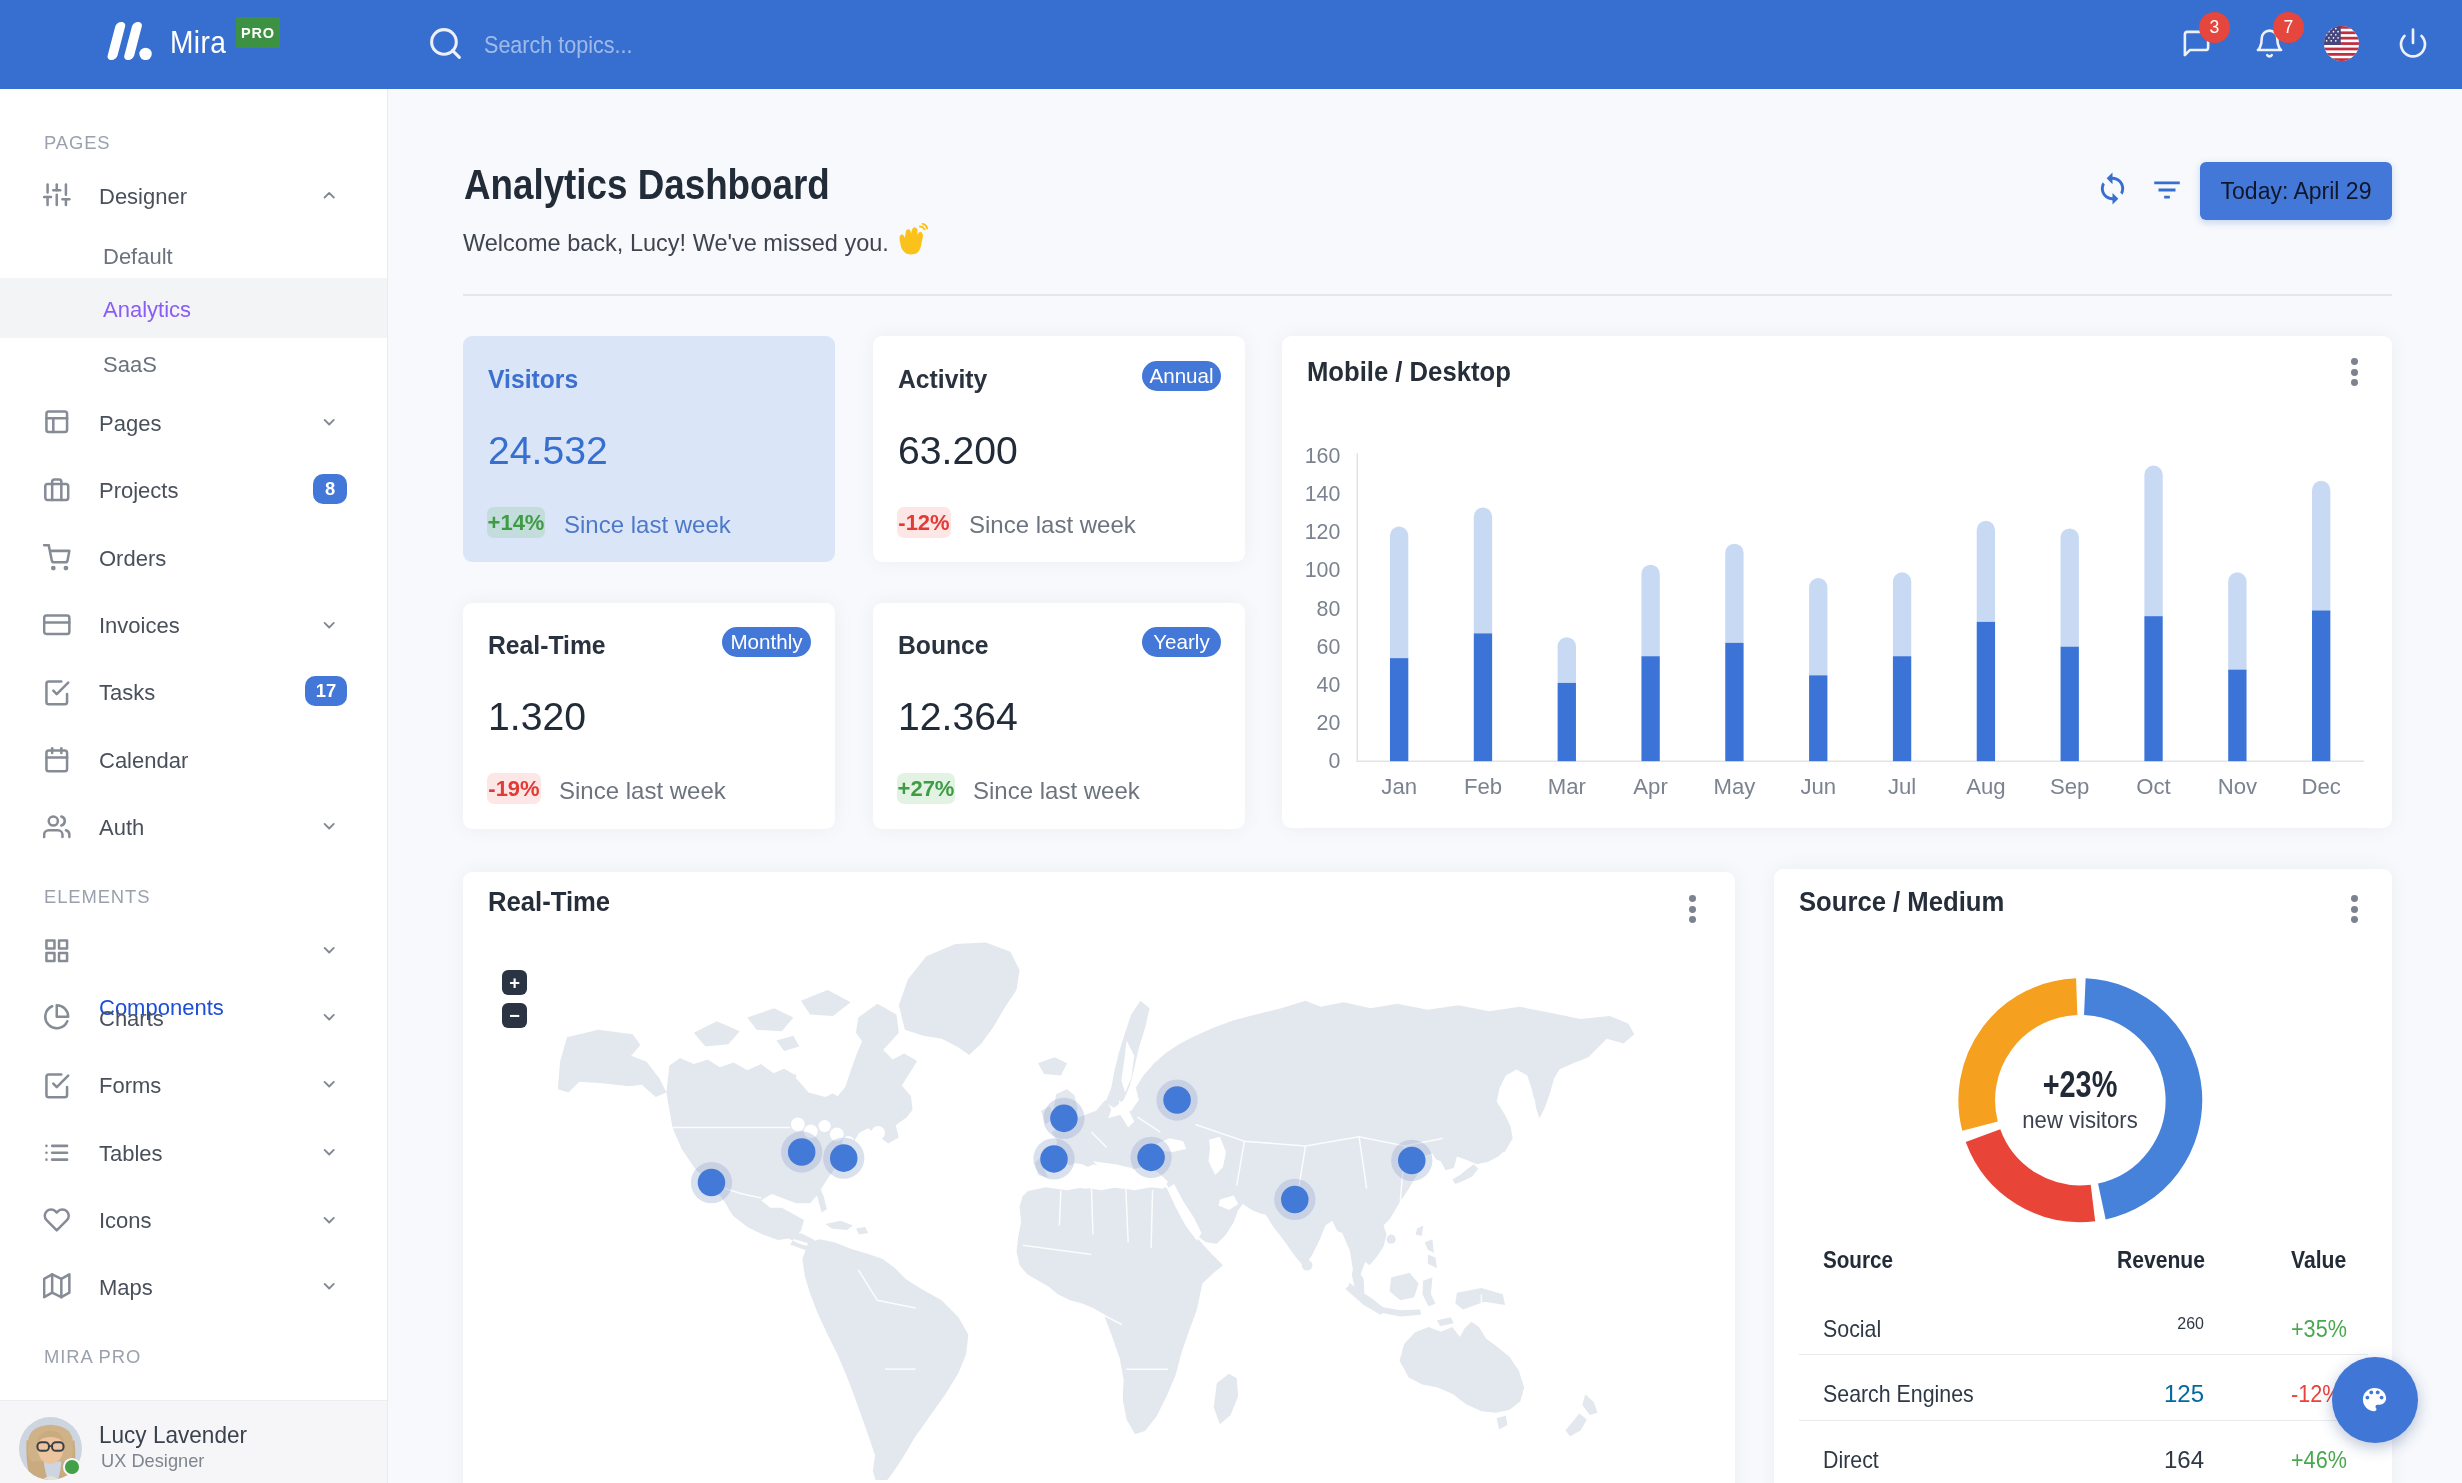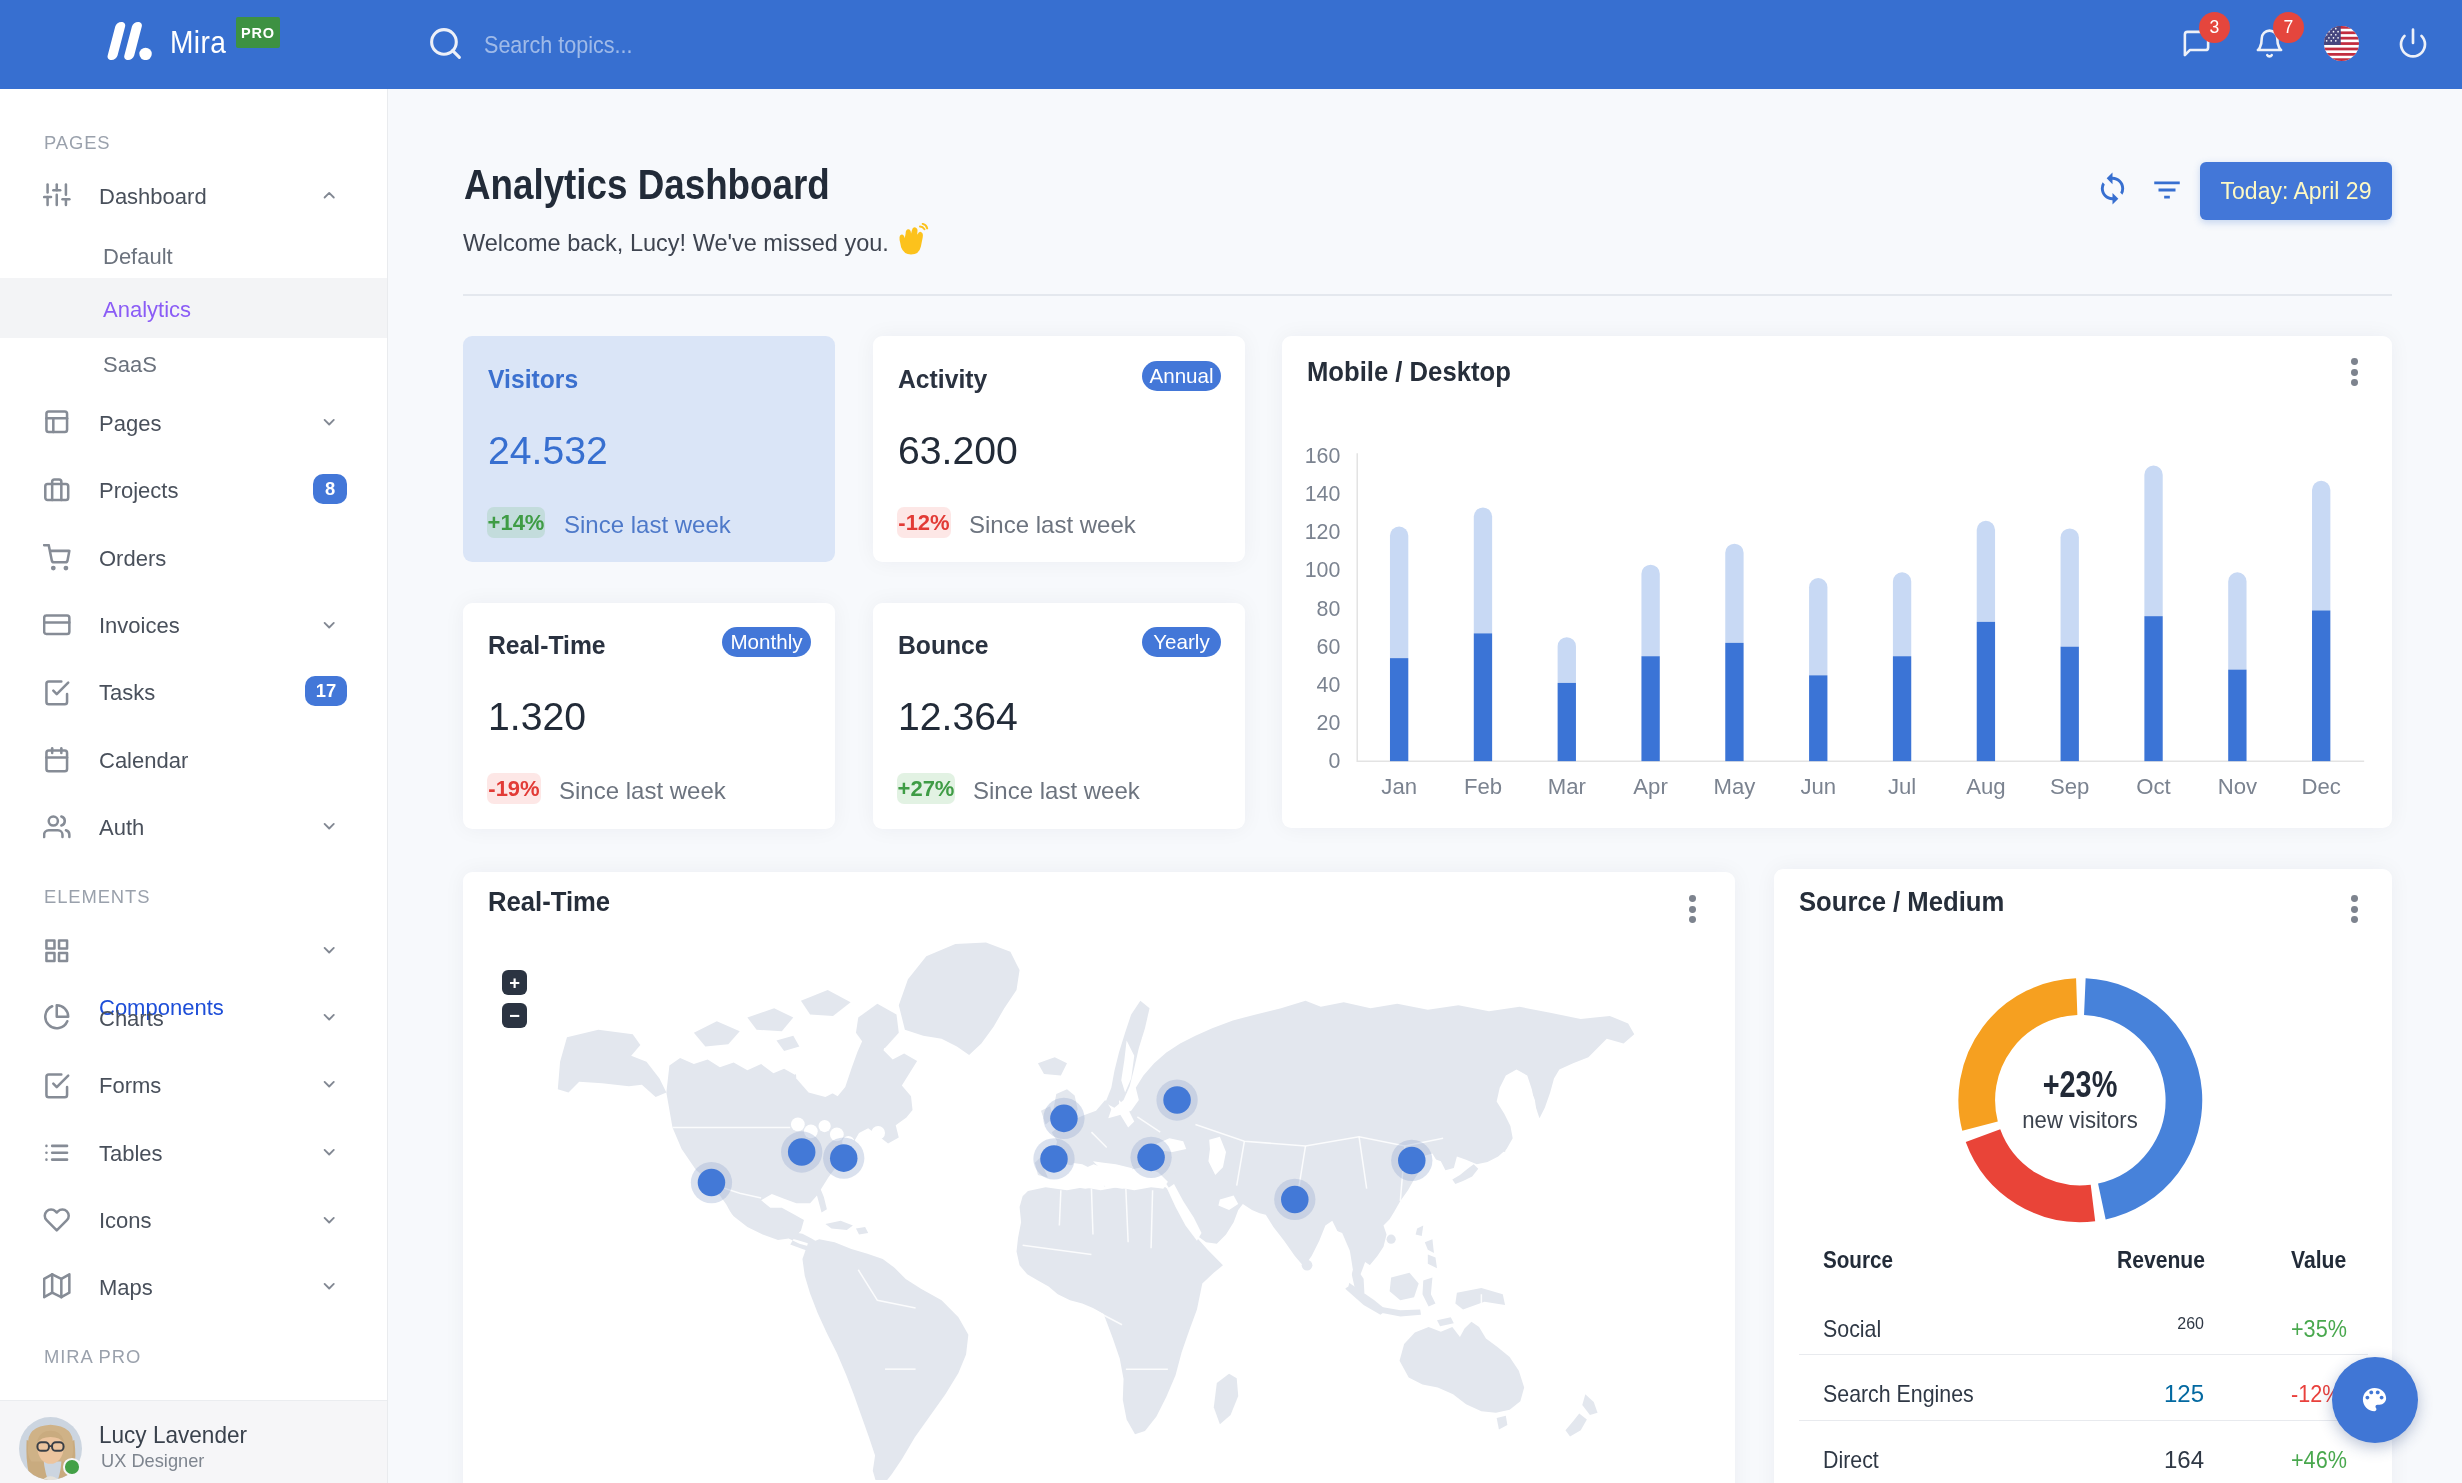--- a/index.html
+++ b/index.html
@@ -102,21 +102,21 @@
       <line x1="4" y1="21" x2="4" y2="14"></line>
       <line x1="4" y1="10" x2="4" y2="3"></line>
       <line x1="12" y1="21" x2="12" y2="12"></line>
       <line x1="12" y1="8" x2="12" y2="3"></line>
       <line x1="20" y1="21" x2="20" y2="16"></line>
       <line x1="20" y1="12" x2="20" y2="3"></line>
       <line x1="1" y1="14" x2="7" y2="14"></line>
       <line x1="9" y1="8" x2="15" y2="8"></line>
       <line x1="17" y1="16" x2="23" y2="16"></line>
     </svg>
-<div class="abs" style="left:99px;top:184px;font-size:22px;color:#49505b">Dashboard</div>
+<div class="abs" style="left:99px;top:184px;font-size:22px;color:#49505b">Designer</div>
 <svg class="abs" style="left:320px;top:186px" width="18.4" height="18.4" viewBox="0 0 24 24" fill="none" stroke="#828893" stroke-width="2.4" stroke-linecap="round" stroke-linejoin="round">
       <polyline points="6 15 12 9 18 15"></polyline>
     </svg>
 <div class="abs" style="left:103px;top:244px;font-size:22px;color:#6b727d">Default</div>
 <div class="abs" style="left:103px;top:297px;font-size:22px;color:#8b5cf6">Analytics</div>
 <div class="abs" style="left:103px;top:352px;font-size:22px;color:#6b727d">SaaS</div>
 <svg class="abs" style="left:43px;top:408px" width="27.5" height="27.5" viewBox="0 0 24 24" fill="none" stroke="#868c96" stroke-width="2.2" stroke-linecap="round" stroke-linejoin="round">
       <rect x="3" y="3" width="18" height="18" rx="2" ry="2"></rect>
       <line x1="3" y1="9" x2="21" y2="9"></line>
       <line x1="9" y1="21" x2="9" y2="9"></line>
@@ -257,21 +257,21 @@
   <path d="M30 4 Q 33 4 35 7" stroke="#fcc21c" stroke-width="2.2" fill="none" stroke-linecap="round"></path>
   <path d="M33 1 Q 37 2 38 6" stroke="#fcc21c" stroke-width="2.2" fill="none" stroke-linecap="round"></path>
  </g>
 </svg>
 <svg class="abs" style="left:2095px;top:171px" width="35" height="35" viewBox="0 0 24 24" fill="#376fd0">
     <path d="M12 4V1L8 5l4 4V6c3.31 0 6 2.69 6 6 0 1.01-.25 1.97-.7 2.8l1.46 1.46A7.93 7.93 0 0 0 20 12c0-4.42-3.58-8-8-8zm0 14c-3.31 0-6-2.69-6-6 0-1.01.25-1.97.7-2.8L5.24 7.74A7.93 7.93 0 0 0 4 12c0 4.42 3.58 8 8 8v3l4-4-4-4v3z"></path>
   </svg>
 <svg class="abs" style="left:2150px;top:173px" width="34" height="34" viewBox="0 0 24 24" fill="#376fd0">
     <path d="M10 18h4v-2h-4v2zM3 6v2h18V6H3zm3 7h12v-2H6v2z"></path>
   </svg>
-<div class="abs" style="left:2200px;top:162px;width:192px;height:58px;background:#4377d8;border-radius:6.1px;box-shadow:0 2.3px 7.6px rgba(55,111,208,0.25);color:#fef9c3;font-size:23px;display:flex;align-items:center;justify-content:center">Today: April 29</div>
+<div class="abs" style="left:2200px;top:162px;width:192px;height:58px;background:#4377d8;border-radius:6.1px;box-shadow:0 2.3px 7.6px rgba(55,111,208,0.25);color:#0f172a;font-size:23px;display:flex;align-items:center;justify-content:center">Today: April 29</div>
 <div class="abs" style="left:463px;top:294px;width:1929px;height:1.5px;background:#e4e8ee"></div>
 <div class="card" style="left:463px;top:336px;width:372px;height:226px;background:#dae5f7;box-shadow:none"></div>
 <div class="abs" style="left:488px;top:364px;font-size:26px;font-weight:600;color:#3b70cf;transform:scaleX(0.95);transform-origin:0 0">Visitors</div>
 <div class="abs" style="left:488px;top:430px;font-size:38px;color:#376fd0;transform:scaleX(1.03);transform-origin:0 0">24.532</div>
 <div class="schip chip-g" style="left:487px;top:507px;width:58px">+14%</div>
 <div class="abs" style="left:564px;top:511px;font-size:24px;color:#4e79c9">Since last week</div>
 <div class="card" style="left:873px;top:336px;width:372px;height:226px"></div>
 <div class="abs" style="left:898px;top:364px;font-size:26px;font-weight:600;color:#2a3240;transform:scaleX(0.95);transform-origin:0 0">Activity</div>
 <div class="abs" style="left:898px;top:430px;font-size:38px;color:#222b38;transform:scaleX(1.03);transform-origin:0 0">63.200</div>
 <div class="schip chip-r" style="left:897px;top:507px;width:54px">-12%</div>

